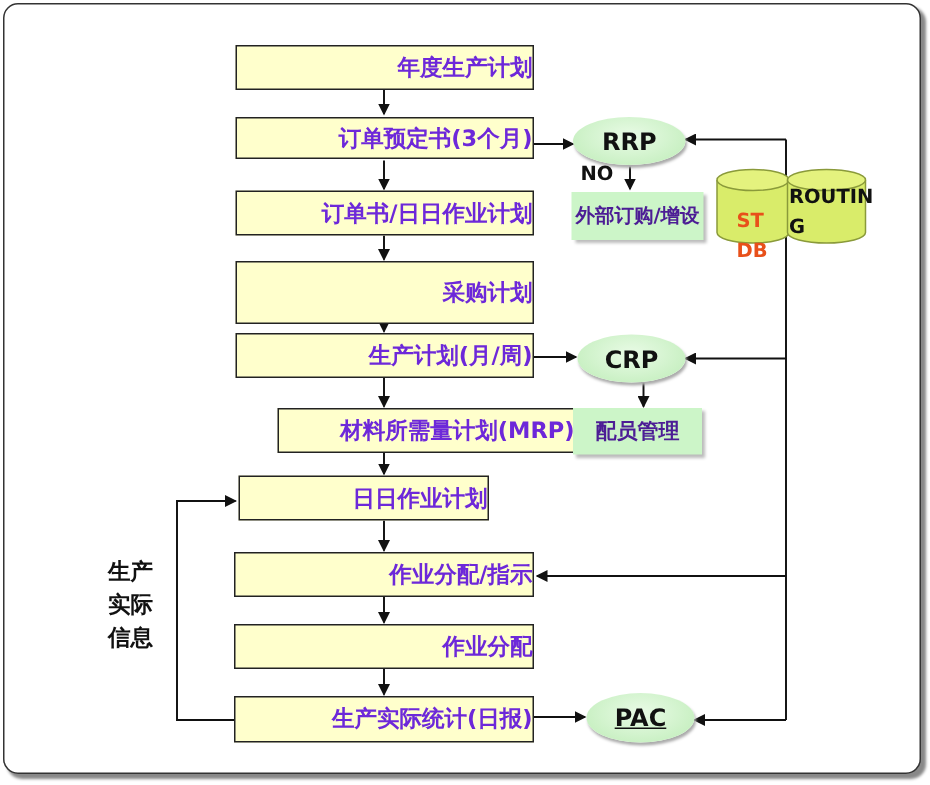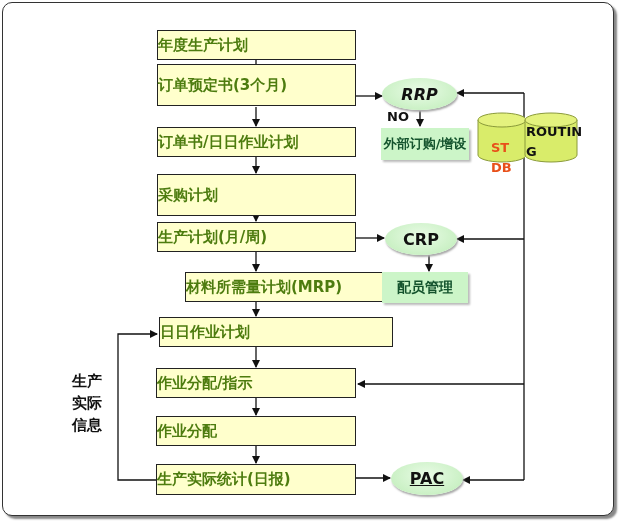--- a/index.html
+++ b/index.html
@@ -3,25 +3,25 @@
 <meta charset="utf-8">
 <style>
   html, body { margin:0; padding:0; background:#ffffff; }
   body { width:620px; height:523px; position:relative; overflow:hidden;
          font-family:"DejaVu Sans", "Liberation Sans", sans-serif; }
   #frame { position:absolute; left:2px; top:2px; width:610px; height:512px;
            border:1.5px solid #333; border-radius:10px; background:#ffffff;
            box-shadow:3px 3px 2px #888; }
   svg#links { position:absolute; left:0; top:0; }
   .box { position:absolute; background:#ffffcc; border:1.5px solid #222;
-         display:flex; align-items:center; justify-content:flex-start;
-         font-weight:bold; font-size:15px; color:#4d7c0f; box-sizing:border-box;
+         display:flex; align-items:center; justify-content:flex-end;
+         font-weight:bold; font-size:15px; color:#6d28d9; box-sizing:border-box;
          white-space:nowrap; }
   .gbox { position:absolute; background:#ccf5c8; display:flex; align-items:center;
-          justify-content:center; font-weight:bold; font-size:14px; color:#14532d;
+          justify-content:center; font-weight:bold; font-size:14px; color:#4c1d95;
           box-shadow:2px 2px 2px #bbb; box-sizing:border-box; white-space:nowrap; }
   .ellipse { position:absolute; border-radius:50%;
              background:radial-gradient(ellipse at 50% 40%, #e9fbe6 0%, #c6efc0 80%, #b3e3ad 100%);
              box-shadow:1px 2px 2px #aaa; display:flex; align-items:center;
              justify-content:center; font-weight:bold; font-size:16px; color:#111; }
   .label { position:absolute; font-weight:bold; font-size:15px; color:#111; line-height:22px; }
   .cyl { position:absolute; }
   .cyl-text { position:absolute; font-weight:bold; font-size:13px; line-height:20px; }
 </style>
 </head>
@@ -61,49 +61,49 @@
     <line x1="524" y1="384" x2="358" y2="384" marker-end="url(#arr)"></line>
     <line x1="524" y1="480" x2="463" y2="480" marker-end="url(#arr)"></line>
 
     <polyline points="156,480 118,480 118,334 157,334" marker-end="url(#arr)"></polyline>
   </g>
 </svg>
 
 <div class="box" style="left:157px;top:30px;width:199px;height:30px;">
     <span>年度生产计划</span>
   </div>
-<div class="box" style="left:157px;top:64px;width:199px;height:42px;">
+<div class="box" style="left:157px;top:78px;width:199px;height:28px;">
     <span>订单预定书(3个月)</span>
   </div>
 <div class="box" style="left:157px;top:127px;width:199px;height:30px;">
     <span>订单书/日日作业计划</span>
   </div>
 <div class="box" style="left:157px;top:174px;width:199px;height:42px;">
     <span>采购计划</span>
   </div>
 <div class="box" style="left:157px;top:222px;width:199px;height:30px;">
     <span>生产计划(月/周)</span>
   </div>
 <div class="box" style="left:157px;top:272px;width:199px;height:30px;margin-left:28px;">
     <span>材料所需量计划(MRP)</span>
   </div>
-<div class="box" style="left:159px;top:317px;width:234px;height:30px;">
+<div class="box" style="left:159px;top:317px;width:167px;height:30px;">
     <span>日日作业计划</span>
   </div>
 <div class="box" style="left:156px;top:368px;width:200px;height:30px;">
     <span>作业分配/指示</span>
   </div>
 <div class="box" style="left:156px;top:416px;width:200px;height:30px;">
     <span>作业分配</span>
   </div>
 <div class="box" style="left:156px;top:464px;width:200px;height:31px;">
     <span>生产实际统计(日报)</span>
   </div>
 
-<div class="ellipse" style="left:382px;top:78px;width:75px;height:32px;font-style:italic;">
+<div class="ellipse" style="left:382px;top:78px;width:75px;height:32px;">
     <span>RRP</span>
   </div>
 <div class="ellipse" style="left:385px;top:223px;width:72px;height:32px;">
     <span>CRP</span>
   </div>
 <div class="ellipse" style="left:391px;top:462px;width:72px;height:33px;text-decoration:underline;">
     <span>PAC</span>
   </div>
 
 <div class="label" style="left:387px;top:106px;font-size:13px;">NO</div>

